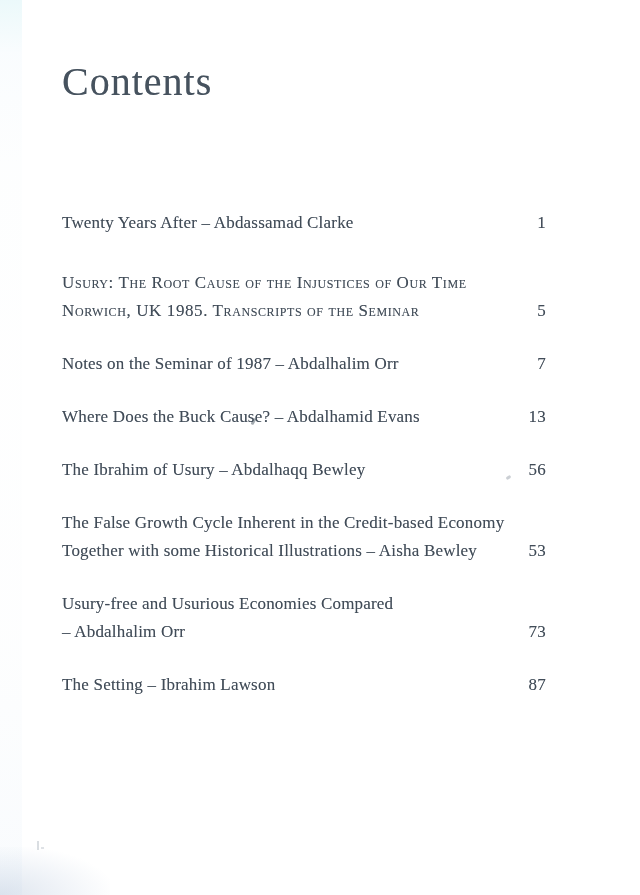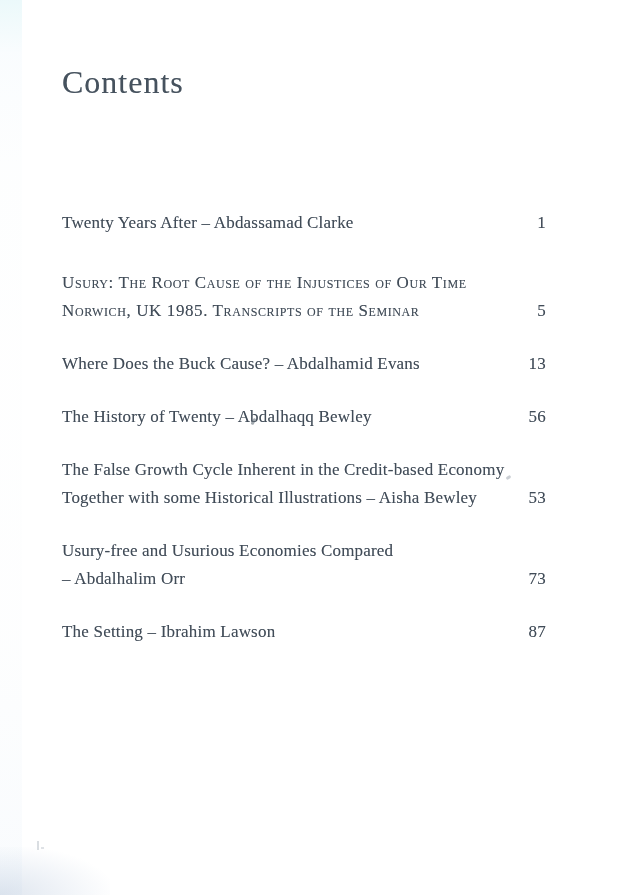--- a/index.html
+++ b/index.html
@@ -69,21 +69,21 @@
 
   .content {
     position: absolute;
     left: 62px;
     top: 0;
     width: 484px; 
   }
 
   h1.book-title {
     margin-top: 62px;
-    font-size: 32px;
+    font-size: 40px;
     font-weight: normal;
     letter-spacing: 1px;
     line-height: 40px;
     color: #46525e;
     text-shadow: 0 0 0.6px rgba(70,82,94,0.45);
   }
 
   .toc-list { margin-top: 107px; }
 
   .toc-row {
@@ -135,27 +135,33 @@
         </div>
         <div class="toc-row section">
           <div class="toc-titles">
             <div class="toc-line">Usury: The Root Cause of the Injustices of Our Time</div>
             <div class="toc-line">Norwich, UK 1985. Transcripts of the Seminar</div>
           </div>
           <span class="toc-page">5</span>
         </div>
         <div class="toc-row">
           <div class="toc-titles">
+            <div class="toc-line">Notes on the Seminar of 1987 – Abdalhalim Orr</div>
+          </div>
+          <span class="toc-page">7</span>
+        </div>
+        <div class="toc-row">
+          <div class="toc-titles">
             <div class="toc-line">Where Does the Buck Cause? – Abdalhamid Evans</div>
           </div>
           <span class="toc-page">13</span>
         </div>
         <div class="toc-row">
           <div class="toc-titles">
-            <div class="toc-line">The History of Twenty – Abdalhaqq Bewley</div>
+            <div class="toc-line">The Ibrahim of Usury – Abdalhaqq Bewley</div>
           </div>
           <span class="toc-page">56</span>
         </div>
         <div class="toc-row">
           <div class="toc-titles">
             <div class="toc-line">The False Growth Cycle Inherent in the Credit-based Economy</div>
             <div class="toc-line">Together with some Historical Illustrations – Aisha Bewley</div>
           </div>
           <span class="toc-page">53</span>
         </div>

